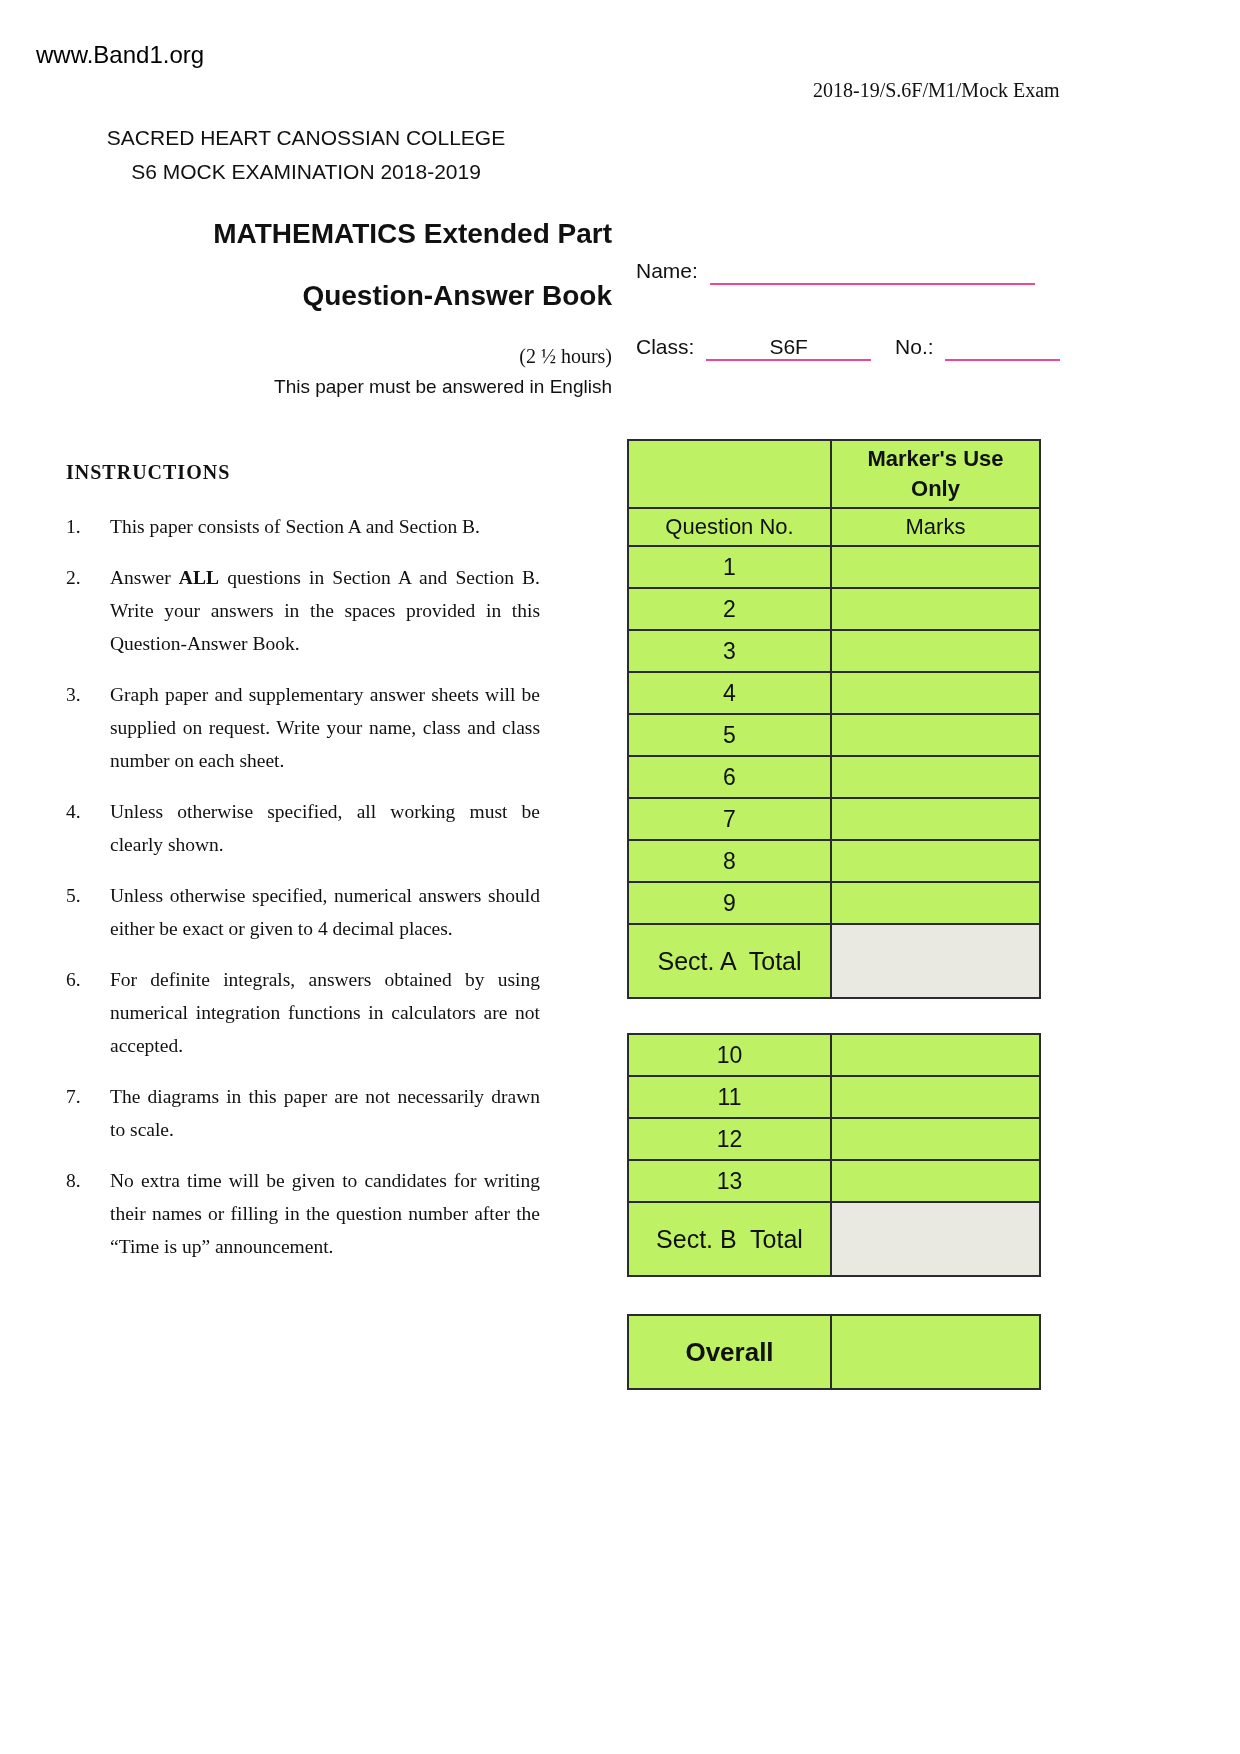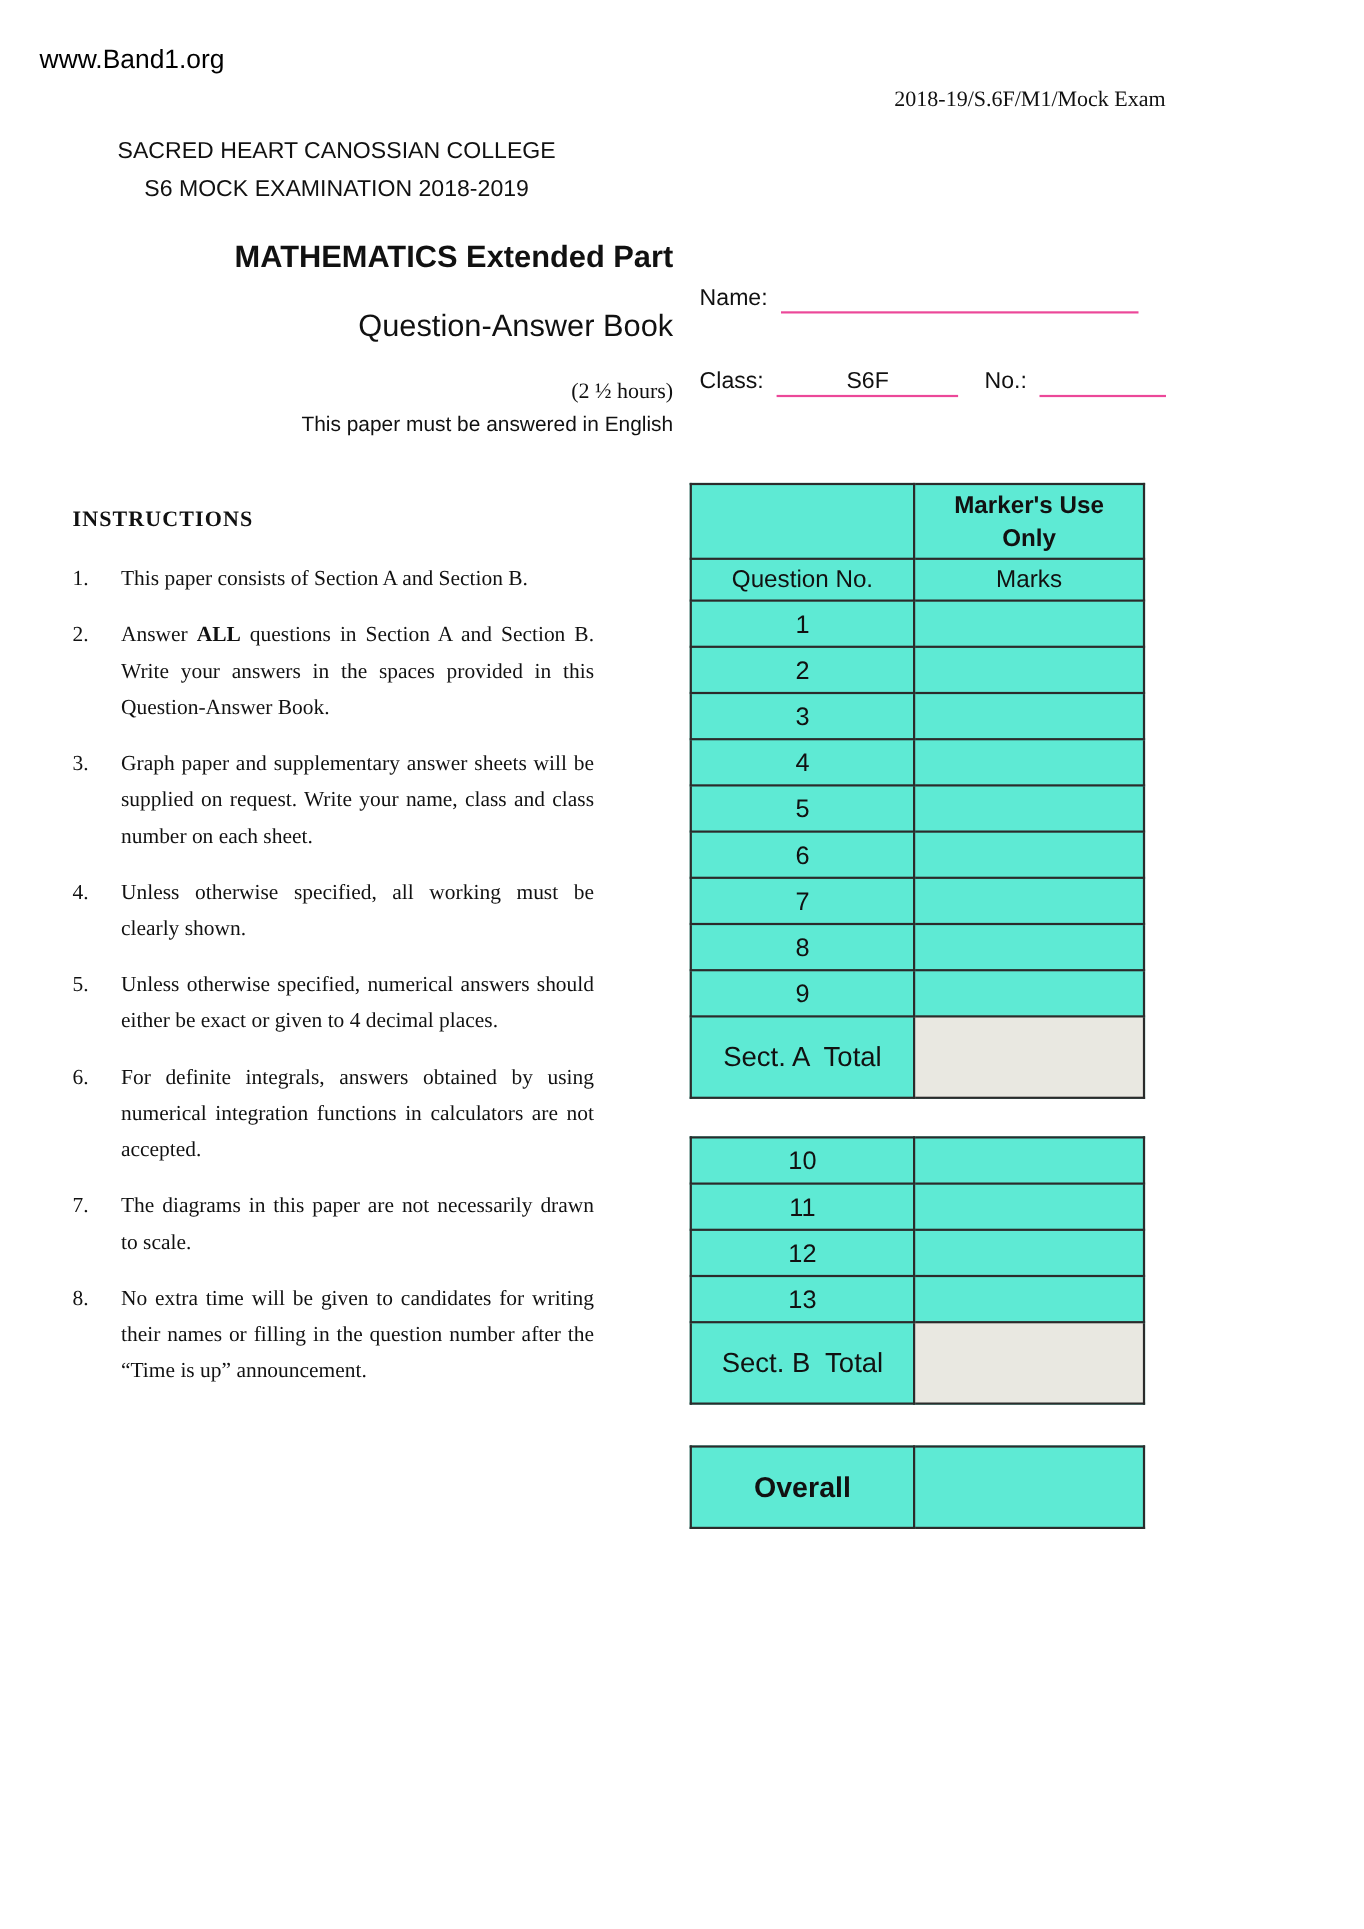--- a/index.html
+++ b/index.html
@@ -27,21 +27,21 @@
 
   .school-block {
     position:absolute; left:0; top:104px; width:612px;
     text-align:center; font-size:21px; line-height:34px;
   }
   .title-block {
     position:absolute; left:0; top:196px; width:612px;
     text-align:right;
   }
   .title-line { font-size:28px; font-weight:bold; line-height:42px; }
-  .book-title { font-size:28px; font-weight:normal; margin-top:20px; line-height:42px; }
+  .book-title { font-size:28px; font-weight:bold; margin-top:20px; line-height:42px; }
   .duration {
     font-family:"Liberation Serif", serif;
     font-size:20px; margin-top:26px; line-height:26px;
   }
   .lang-note { font-size:19px; margin-top:5px; line-height:26px; }
 
   .instructions {
     position:absolute; left:66px; top:444px; width:474px;
   }
   .instructions-title {
@@ -66,21 +66,21 @@
     border-bottom:2px solid #ec4899;
     height:28px; line-height:28px;
     vertical-align:bottom;
     margin-left:6px;
   }
   .name-blank  { width:325px; }
   .class-blank { width:165px; text-align:center; }
   .no-label    { margin-left:18px; }
   .no-blank    { width:115px; }
 
-  table.marker-table { border-collapse:collapse; position:absolute; background:#5eead4; }
+  table.marker-table { border-collapse:collapse; position:absolute; background:#bef264; }
   .table-a { left:627px; top:422px; }
   .table-b { left:627px; top:1016px; }
   .table-o { left:627px; top:1297px; }
   table.marker-table td {
     border:2px solid var(--border, #2b2b2b);
     text-align:center; vertical-align:middle; padding:0;
   }
   .qcol { width:203px; }
   .mcol { width:209px; }
   .hdr-row td { height:68px; }

